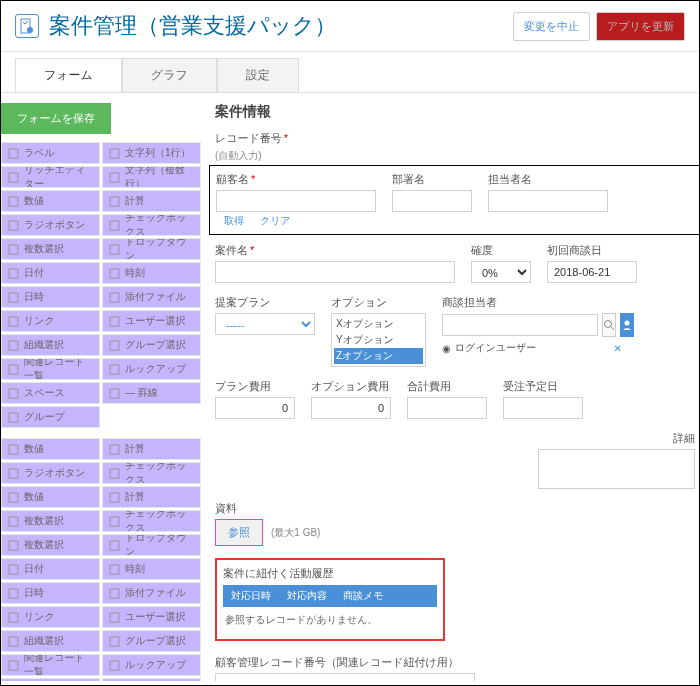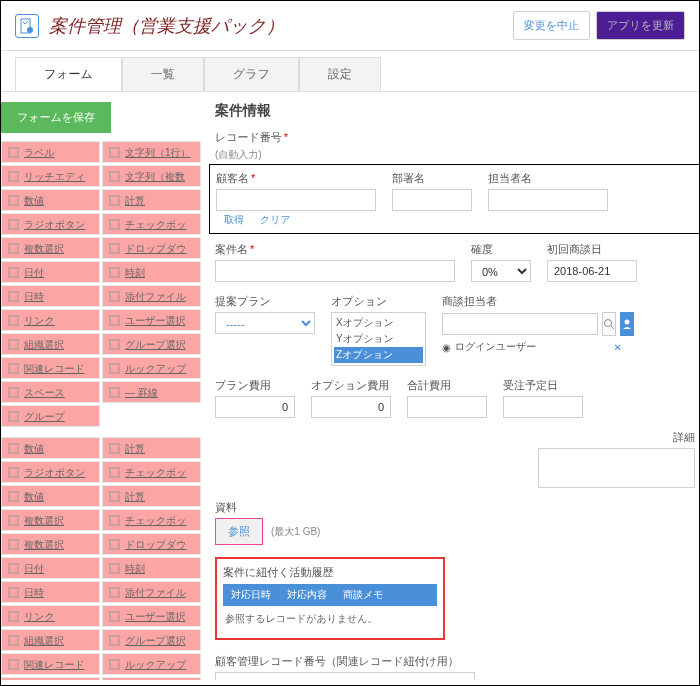--- a/index.html
+++ b/index.html
@@ -1,30 +1,30 @@
 <!DOCTYPE html>
 <html><head>
 <meta charset="utf-8">
 <style>
 * { margin:0; padding:0; box-sizing:border-box; font-family:"Hiragino Sans","Meiryo",sans-serif; }
 body { background:#fff; color:#333; font-size:11px; width:700px; height:686px; overflow:hidden; border:1px solid #000; }
 .header { display:flex; align-items:center; padding:10px 14px; border-bottom:1px solid #e0e0e0; }
 .app-icon { width:24px; height:24px; border:1px solid #4a90d9; border-radius:3px; margin-right:10px; display:flex; align-items:center; justify-content:center; }
 .app-icon svg { width:16px; height:16px; }
-.app-title { font-size:18px; color:#7f1d1d; flex:1;font-style:italic; }
+.app-title { font-size:22px; color:#0369a1; flex:1; }
 .hbtn { border:1px solid #d0d0d0; background:#fff; color:#4a90d9; font-size:11px; padding:6px 10px; margin-left:6px; cursor:pointer; border-radius:2px; }
-.hbtn.disabled { background:#4c1d95; color:#bbb; cursor:default; }
+.hbtn.disabled { background:#b91c1c; color:#bbb; cursor:default; }
 .tabs { display:flex; padding:0 14px; margin-top:6px; }
 .tab { padding:8px 28px; border:1px solid #ddd; border-bottom:none; background:#f3f3f3; color:#666; font-size:12px; cursor:pointer; margin-right:0; }
 .tab.active { background:#fff; color:#333; border-top:1px solid #ddd; position:relative; z-index:2; }
 .main { display:flex; padding:0 0; height:calc(100% - 95px); overflow:hidden; border-top:1px solid #ddd; }
 .sidebar { width:204px; padding:10px 4px 10px 0; overflow-y:auto; }
 .save-btn { background:#5cb85c; color:#fff; border:none; padding:8px 16px; font-size:11px; cursor:pointer; margin-bottom:8px; display:block; }
 .palette { display:grid; grid-template-columns:1fr 1fr; gap:2px; margin-bottom:10px; }
-.pitem { display:flex; align-items:flex-start; background:#fca5a5; border:1px solid #e6e6e6; padding:4px 5px; font-size:10px; color:#666; cursor:grab; height:22px; overflow:hidden;text-decoration:underline; }
+.pitem { display:flex; align-items:center; background:#c4b5fd; border:1px solid #e6e6e6; padding:4px 5px; font-size:10px; color:#666; cursor:grab; height:22px; overflow:hidden; }
 .pitem .ico { width:13px; height:13px; margin-right:4px; display:flex; align-items:center; justify-content:center; color:#888; flex-shrink:0; }
 .form-area { flex:1; padding:10px 4px 10px 10px; overflow-y:auto; }
 .section-title { font-size:14px; font-weight:bold; color:#444; margin-bottom:10px; }
 .row { display:flex; gap:16px; margin-bottom:12px; flex-wrap:wrap; }
 .field { display:flex; flex-direction:column; }
 .label { font-size:11px; color:#555; margin-bottom:3px; }
 .req { color:#d00; margin-left:2px; }
 .sub { color:#888; font-size:10px; }
 input[type="text"], select, textarea { border:1px solid #d0d0d0; padding:4px 6px; font-size:11px; color:#333; background:#fff; }
 input[type="text"] { height:22px; }
@@ -61,21 +61,20 @@
         <circle cx="11" cy="12" r="3" fill="#4a90d9"></circle>
       </svg>
   </div>
   <div class="app-title">案件管理（営業支援パック）</div>
   <button class="hbtn">変更を中止</button>
   <button class="hbtn disabled">アプリを更新</button>
 </div>
 
 <div class="tabs">
   <div class="tab active">フォーム</div>
-  <div class="tab">一覧</div>
   <div class="tab">グラフ</div>
   <div class="tab">設定</div>
 </div>
 
 <div class="main">
   <div class="sidebar">
     <button class="save-btn">フォームを保存</button>
     <div class="palette" id="pal1">
         <div class="pitem">
           <span class="ico">

